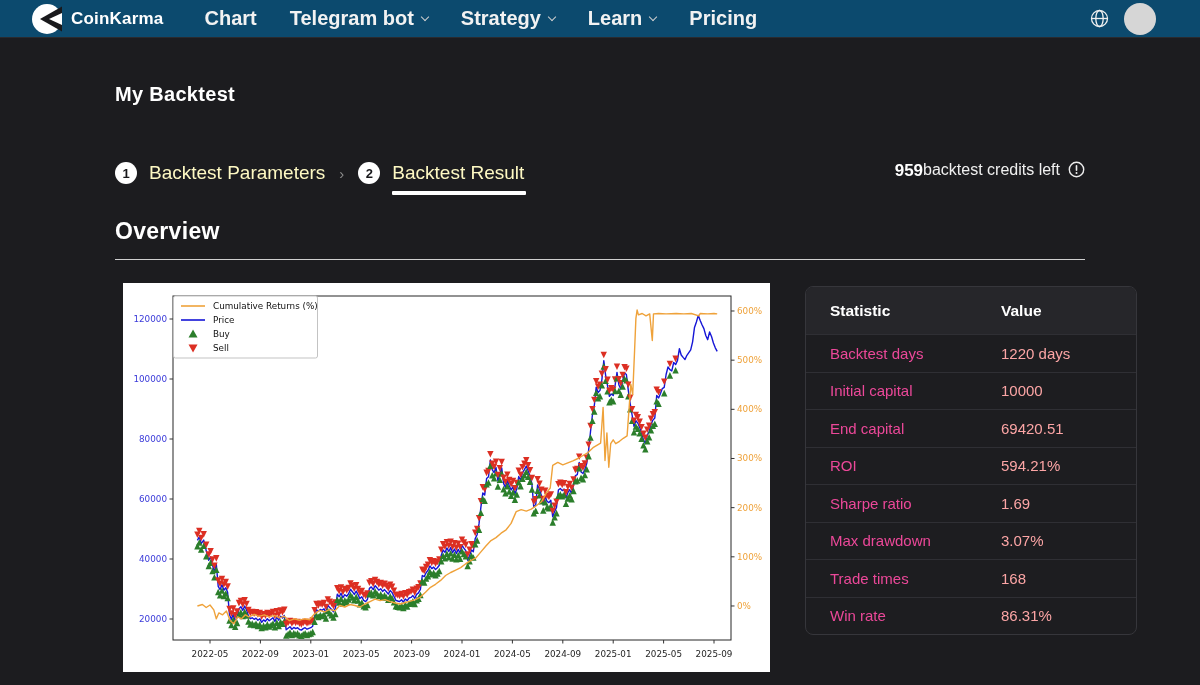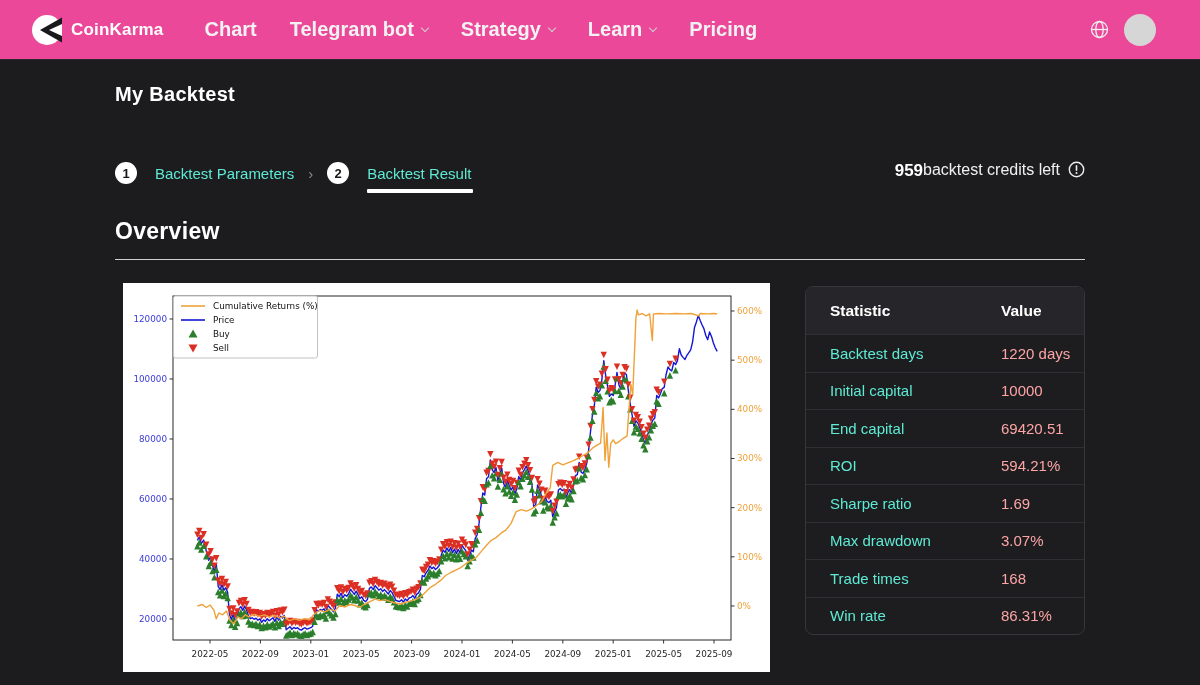--- a/index.html
+++ b/index.html
@@ -4,60 +4,60 @@
 <style>
   * { margin:0; padding:0; box-sizing:border-box; }
   html,body { background:#141416; }
   .screen {
     position:relative; width:1200px; height:685px;
     background:#1c1c1f; overflow:hidden;
     font-family:"Liberation Sans", sans-serif; color:#fff;
   }
   
   .navbar {
-    position:absolute; top:0; left:0; width:1200px; height:60px;
-    background:#ec4899; border-bottom:1px solid #2a2a2e;
+    position:absolute; top:0; left:0; width:1200px; height:38px;
+    background:#0c4a6e; border-bottom:1px solid #2a2a2e;
     display:flex; align-items:center; padding:0 44px 0 32px;
   }
   .brand { display:flex; align-items:center; gap:9px; cursor:pointer; }
   .brand-name { font-size:17px; font-weight:700; letter-spacing:.2px; }
   .nav-links { display:flex; align-items:center; gap:33px; margin-left:41px; }
   .nav-link { display:flex; align-items:center; font-size:20px; font-weight:600;
     color:#f2f2f2; cursor:pointer; white-space:nowrap; }
   .chev { width:6px; height:6px; border-right:1.6px solid #cfcfcf; border-bottom:1.6px solid #cfcfcf;
     transform:rotate(45deg); margin-left:8px; margin-top:-3px; display:inline-block; }
   .nav-right { margin-left:auto; display:flex; align-items:center; gap:15px; }
   .avatar { width:32px; height:32px; border-radius:50%; background:#d6d6d6; cursor:pointer; }
   
   .page-title { position:absolute; left:115px; top:83px; font-size:20px; font-weight:700; letter-spacing:.3px; }
   .section-title { position:absolute; left:115px; top:218px; font-size:23px; font-weight:700; letter-spacing:.3px; }
   .section-divider { position:absolute; left:115px; top:259px; width:970px; height:1px; background:#cfcfcf; }
   
   .stepper { position:absolute; left:115px; top:160px; display:flex; align-items:center; height:26px; }
   .step { display:flex; align-items:center; position:relative; cursor:pointer; }
   .step-circle { width:22px; height:22px; border-radius:50%; background:#fff; color:#17171a;
     font-size:13px; font-weight:700; display:flex; align-items:center; justify-content:center; }
-  .step-label { margin-left:18px; font-size:15px; font-weight:500; color:#5eead4; position:relative; }
+  .step-label { margin-left:12px; font-size:19px; font-weight:500; color:#fef9c3; position:relative; }
   .step-underline { position:absolute; left:0; right:-2px; bottom:-11px; height:4px; background:#fff; border-radius:1px; }
   .step-sep { margin:0 14px; color:#8d8d8d; font-size:15px; }
   
   .credits { position:absolute; right:115px; top:161px; display:flex; }
   .credits-count { font-size:17px; font-weight:700; }
   .credits-label { font-size:16px; color:#f0f0f0; }
   .credits-info { margin-left:8px; display:flex; cursor:pointer; }
   
   .chart-panel { position:absolute; left:123px; top:283px; width:647px; height:389px; background:#fff; }
   
-  .stats-table { position:absolute; left:805px; top:286px; width:280px;
+  .stats-table { position:absolute; left:805px; top:286px; width:332px;
     border:1px solid #36363b; border-radius:8px; overflow:hidden; background:#1d1d20; }
   .t-header { display:flex; align-items:center; height:47px; background:#26262a;
     font-size:15.5px; font-weight:700; padding-left:24px; }
   .t-row { display:flex; align-items:center; height:37.5px; border-top:1px solid #2f2f34;
     font-size:15px; padding-left:24px; }
-  .c-label { width:171px; color:#5eead4; }
+  .c-label { width:171px; color:#ec4899; }
   .c-value { flex:1; color:#fca5a5; }
   .t-header .c-label, .t-header .c-value { color:#fff; }
 </style>
 </head>
 <body>
 
 <div class="screen">
 
   <div class="navbar">
     <div class="brand">

